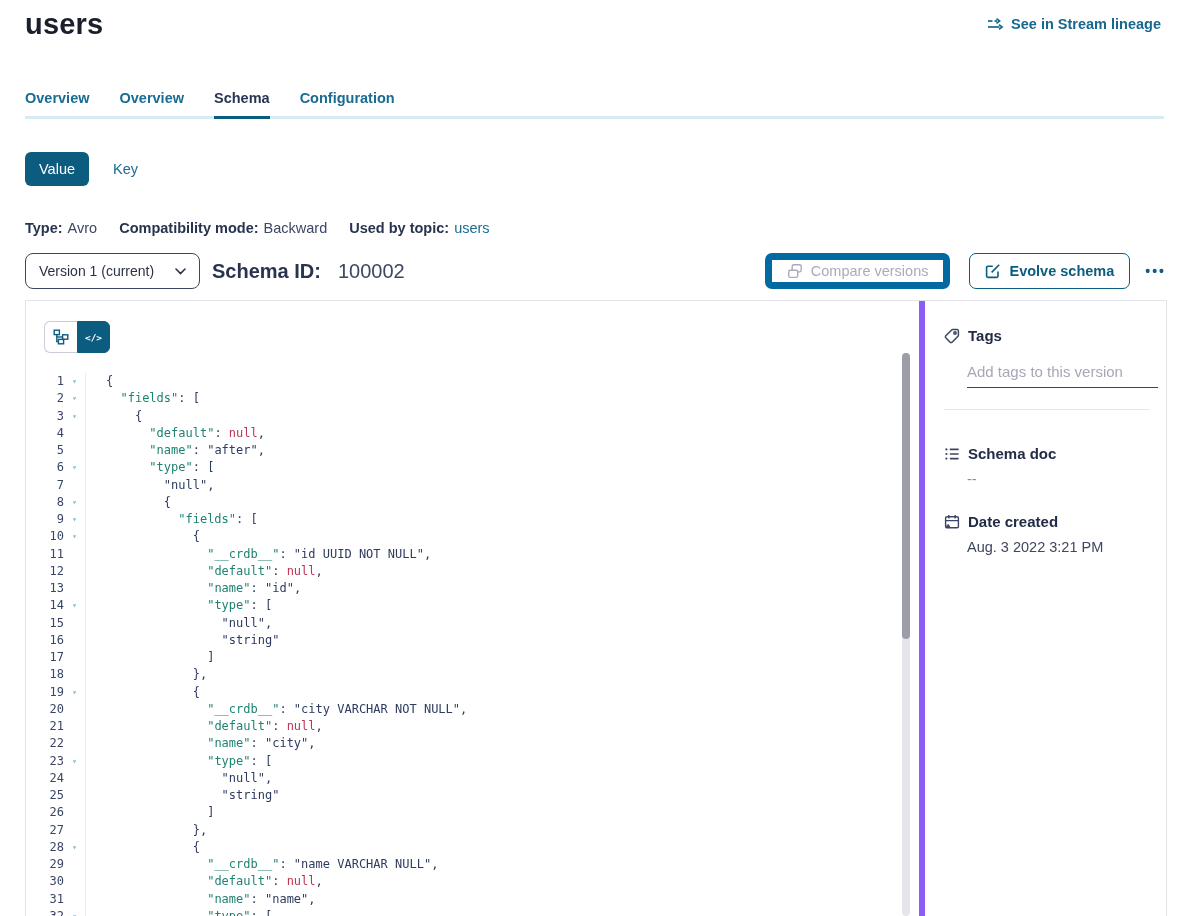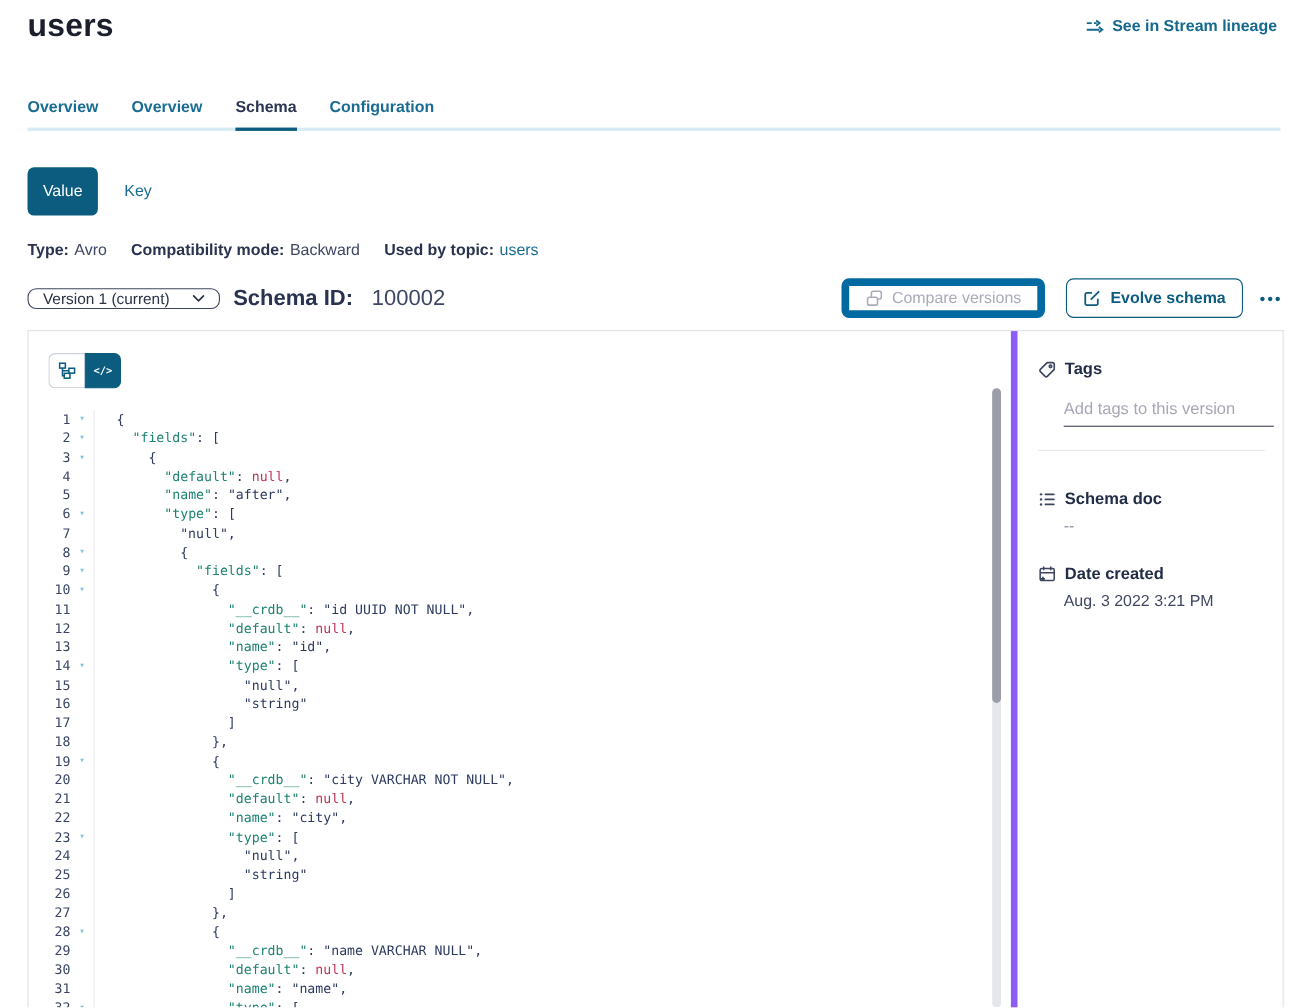--- a/index.html
+++ b/index.html
@@ -38,39 +38,39 @@
   .tab.active { color:#2B3553; }
   .tab.active::after {
     content:""; position:absolute; left:0; right:0; bottom:0; height:3px;
     background:#0C5C7F; z-index:1;
   }
 
   
   .vk-row { position:absolute; top:152px; left:25px; display:flex; align-items:center; gap:24px; }
   .vk-value {
     background:#0C5C7F; color:#fff; font-size:14.5px;
-    border:none; border-radius:6px; padding:8px 14px; height:44px; cursor:pointer;
+    border:none; border-radius:6px; padding:8px 14px; height:34px; cursor:pointer;
     font-family:inherit;
   }
   .vk-key {
     background:none; border:none; color:#1A6C92; font-size:14.5px; cursor:pointer;
     font-family:inherit;
   }
 
   
   .meta-row { position:absolute; top:220px; left:25px; display:flex; gap:22px; font-size:14.5px; }
   .meta-item { display:flex; gap:5px; }
   .meta-label { font-weight:700; color:#29334F; }
   .meta-value { color:#3D4663; }
   .meta-value.link { color:#1A6C92; cursor:pointer; }
 
   
   .version-row { position:absolute; top:253px; left:25px; right:21px; display:flex; align-items:center; }
   .version-select {
-    width:175px; height:19px; border:1px solid #40455F; border-radius:8px;
+    width:175px; height:36px; border:1px solid #40455F; border-radius:8px;
     display:flex; align-items:center; justify-content:space-between;
     padding:0 13px; font-size:14px; color:#2B3246; cursor:pointer; background:#fff;
   }
   .schema-id { margin-left:12px; display:flex; gap:17px; font-size:20px;justify-content:space-between; }
   .btn {
     height:36px; border-radius:7px; display:flex; align-items:center; gap:8px;
     padding:0 15px; font-size:14.5px; background:#fff; cursor:pointer; font-family:inherit;
   }
   .btn-compare { margin-left:auto; border:7px solid #0369a1; color:#A9ABB9; }
   .btn-evolve { margin-left:19px; border:1px solid #0C5C7F; color:#0C5C7F; font-weight:600; }

